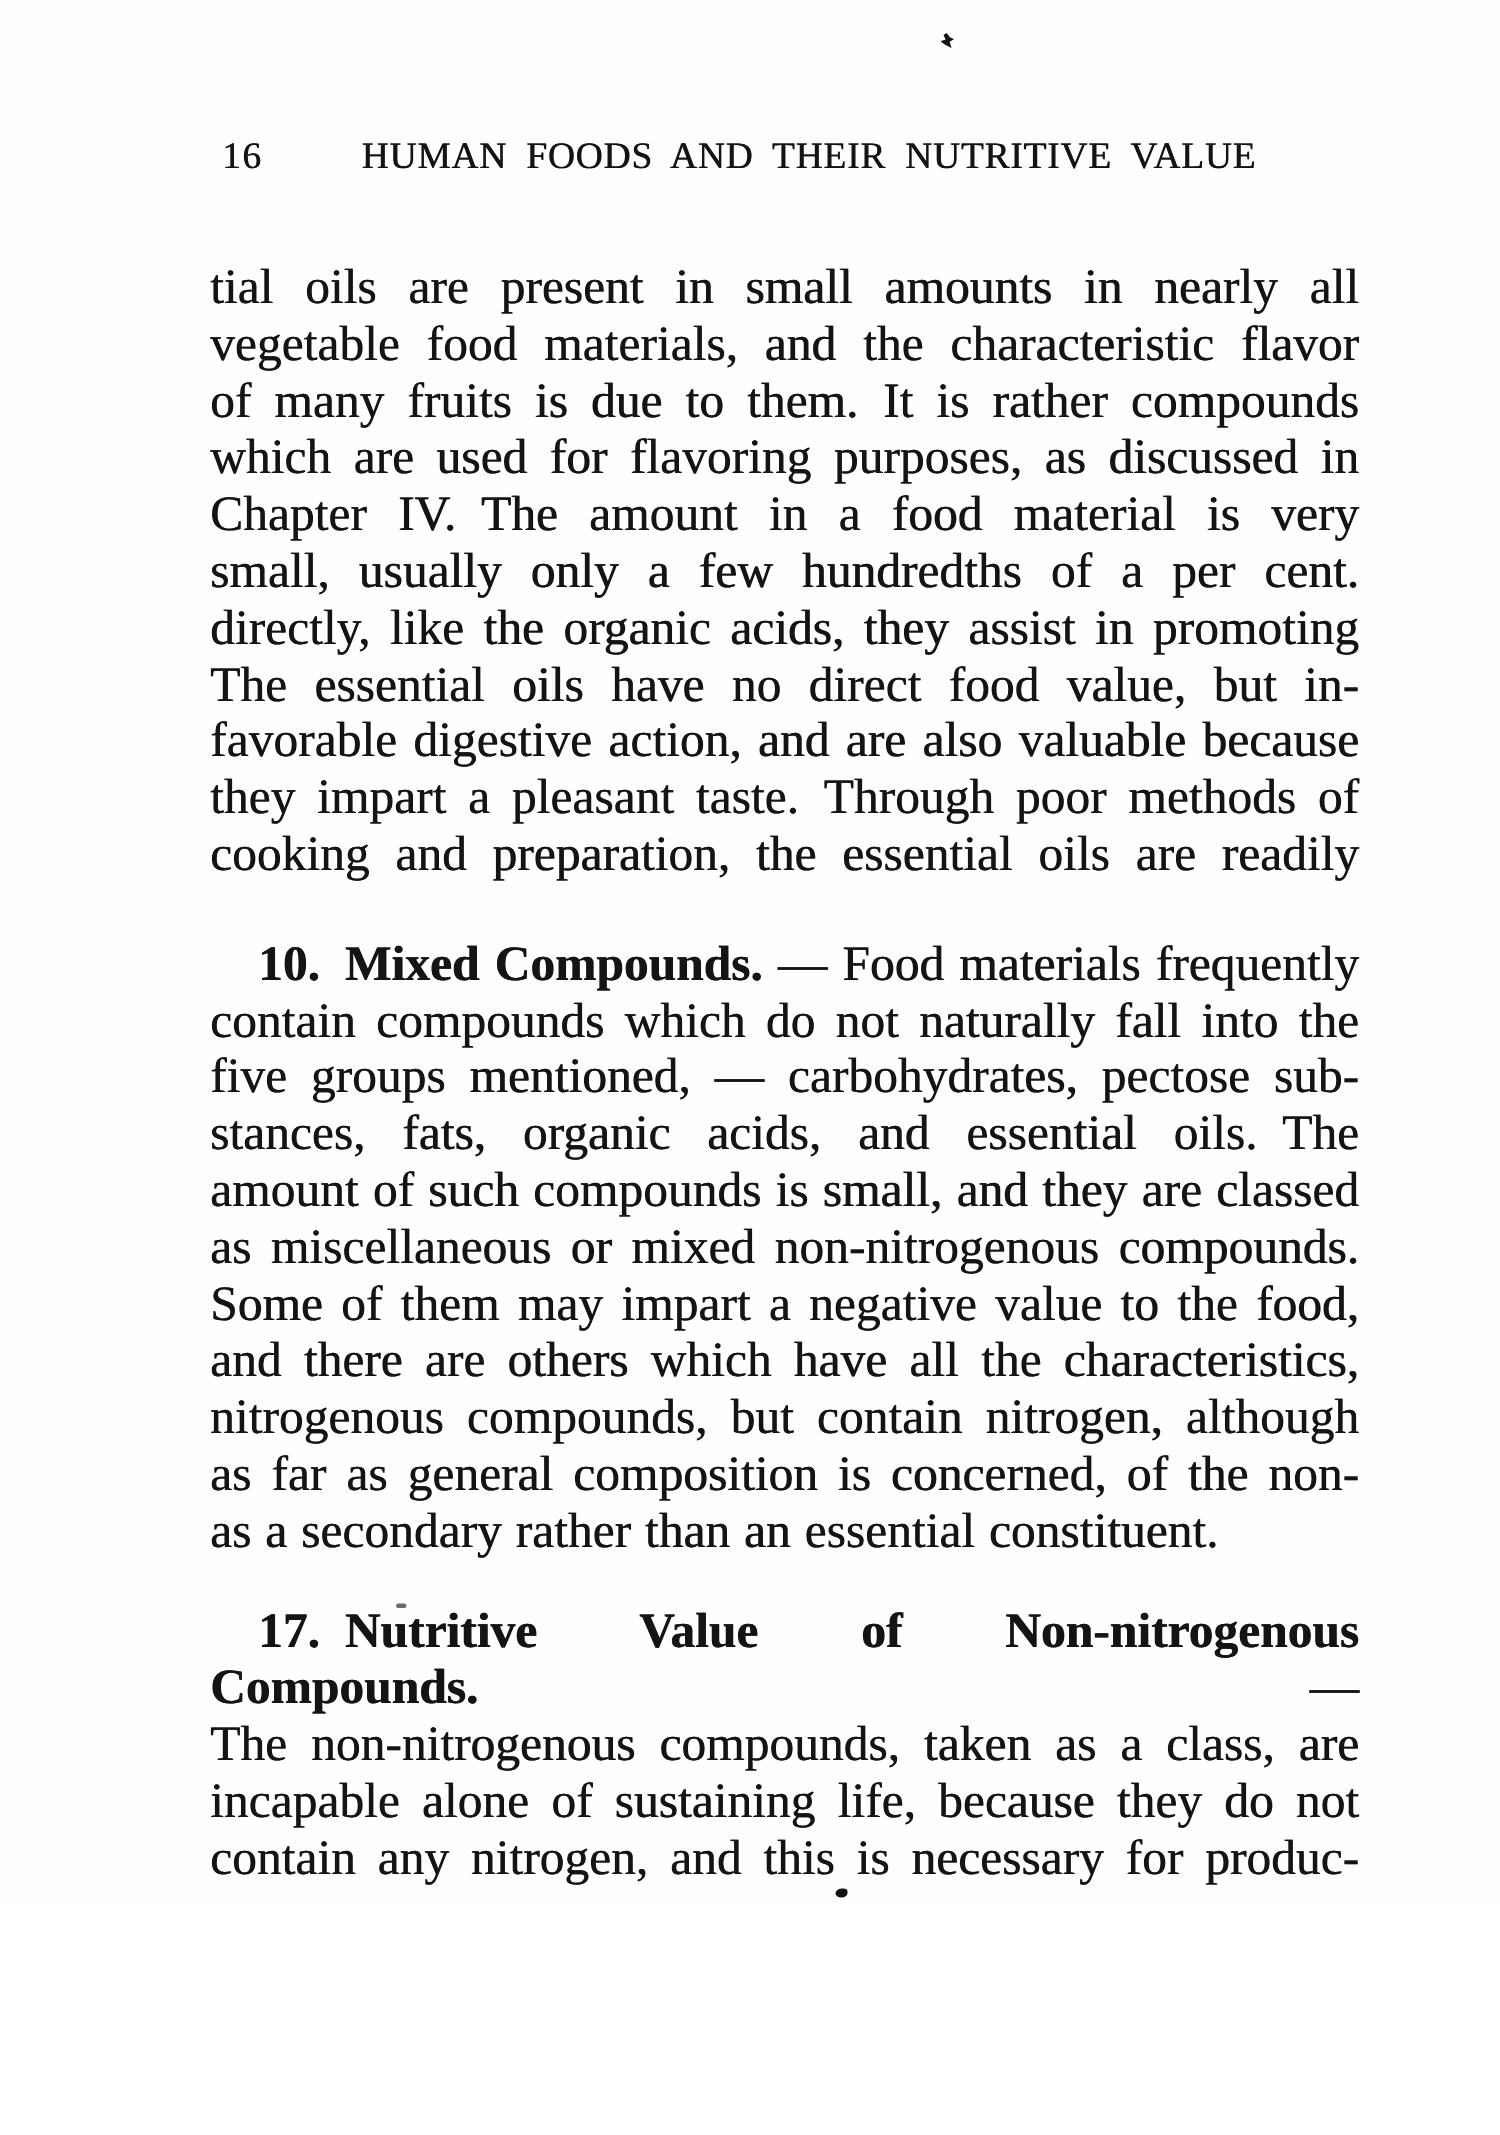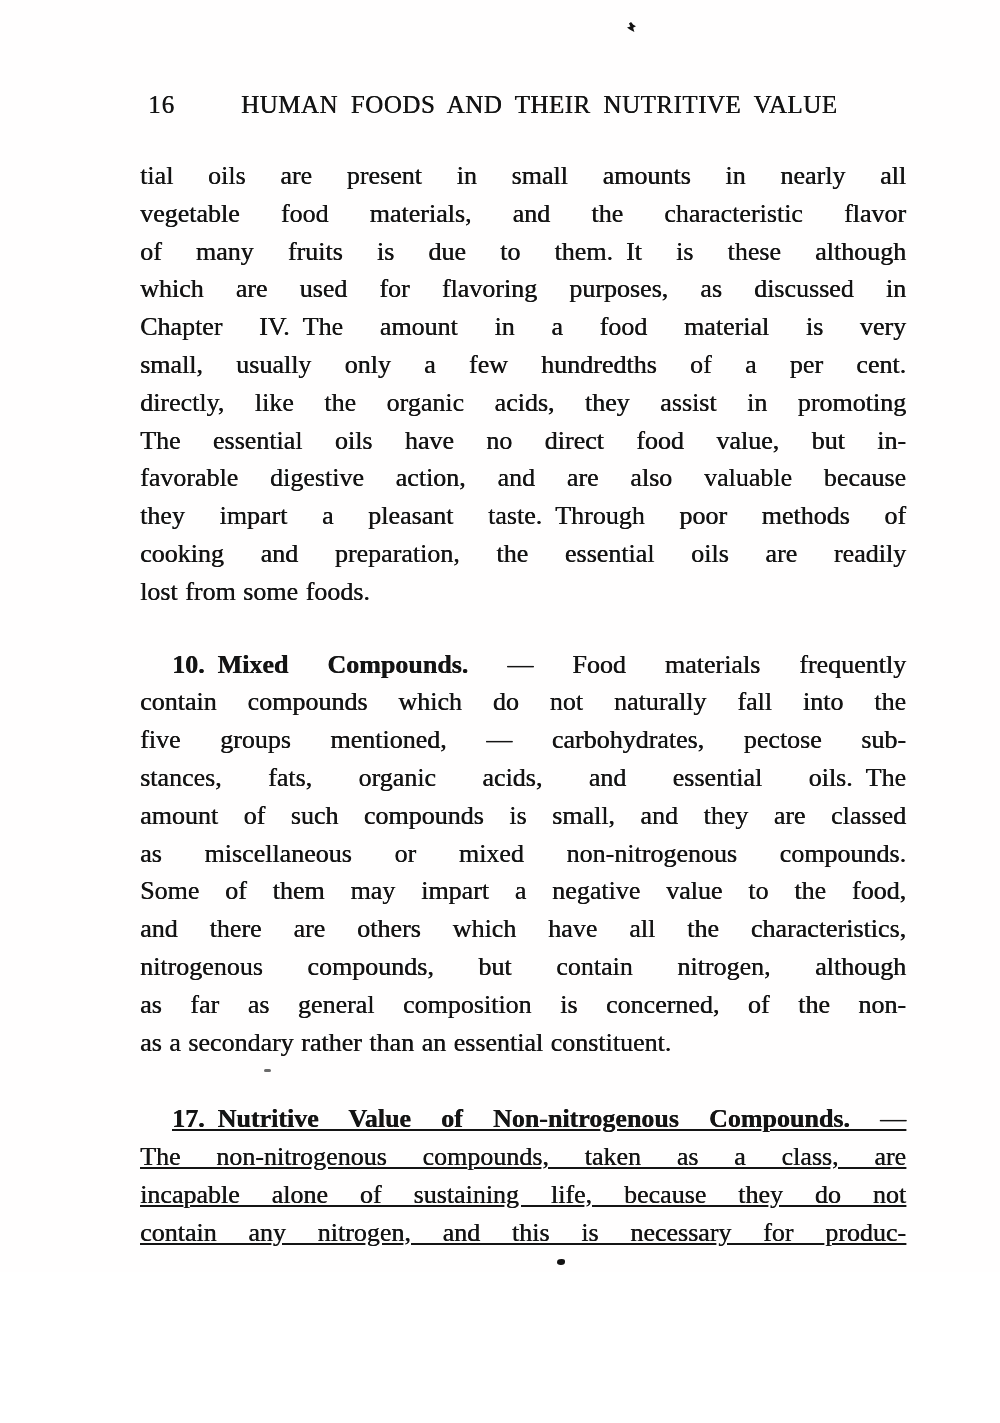--- a/index.html
+++ b/index.html
@@ -38,30 +38,30 @@
   .running-title {
     position: absolute;
     left: 101px;
     top: 0;
     letter-spacing: 0.5px;
     word-spacing: 6px;
   }
   
   .text-block {
     position: absolute;
-    top: 157px;
+    top: 174px;
     left: 140px;
     width: 766px;
-    font-size: 26px;
+    font-size: 33px;
     line-height: 37.8px;
     text-shadow: 0.4px 0 currentColor;
   }
   .para { margin: 0; }
   .para + .para { margin-top: 35px; }
-  .para:nth-child(3) { margin-top: 39px; text-decoration: underline; }
+  .para:nth-child(3) { margin-top: 29px; }
   .line {
     text-align: justify;
     text-align-last: justify;
     word-spacing: 1px;
     white-space: normal;
   }
   .line.flush {
     text-align: left;
     text-align-last: left;
   }
@@ -90,30 +90,29 @@
 
   <div class="running-header">
     <span class="page-number">16</span>
     <span class="running-title">HUMAN FOODS AND THEIR NUTRITIVE VALUE</span>
   </div>
 
   <div class="text-block">
       <div class="para">
         <div class="line"><span>tial oils are present in small amounts in nearly all</span></div>
         <div class="line"><span>vegetable food materials, and the characteristic flavor</span></div>
-        <div class="line"><span>of many fruits is due to them. It is these although</span></div>
+        <div class="line"><span>of many fruits is due to them. It is rather compounds</span></div>
         <div class="line"><span>which are used for flavoring purposes, as discussed in</span></div>
         <div class="line"><span>Chapter IV. The amount in a food material is very</span></div>
         <div class="line"><span>small, usually only a few hundredths of a per cent.</span></div>
         <div class="line"><span>directly, like the organic acids, they assist in promoting</span></div>
         <div class="line"><span>The essential oils have no direct food value, but in-</span></div>
         <div class="line"><span>favorable digestive action, and are also valuable because</span></div>
         <div class="line"><span>they impart a pleasant taste. Through poor methods of</span></div>
         <div class="line"><span>cooking and preparation, the essential oils are readily</span></div>
-        <div class="line flush"><span>lost from some foods.</span></div>
       </div>
       <div class="para indent">
         <div class="line"><span class="bold">10. Mixed Compounds.</span><span> — Food materials frequently</span></div>
         <div class="line"><span>contain compounds which do not naturally fall into the</span></div>
         <div class="line"><span>five groups mentioned, — carbohydrates, pectose sub-</span></div>
         <div class="line"><span>stances, fats, organic acids, and essential oils. The</span></div>
         <div class="line"><span>amount of such compounds is small, and they are classed</span></div>
         <div class="line"><span>as miscellaneous or mixed non-nitrogenous compounds.</span></div>
         <div class="line"><span>Some of them may impart a negative value to the food,</span></div>
         <div class="line"><span>and there are others which have all the characteristics,</span></div>

